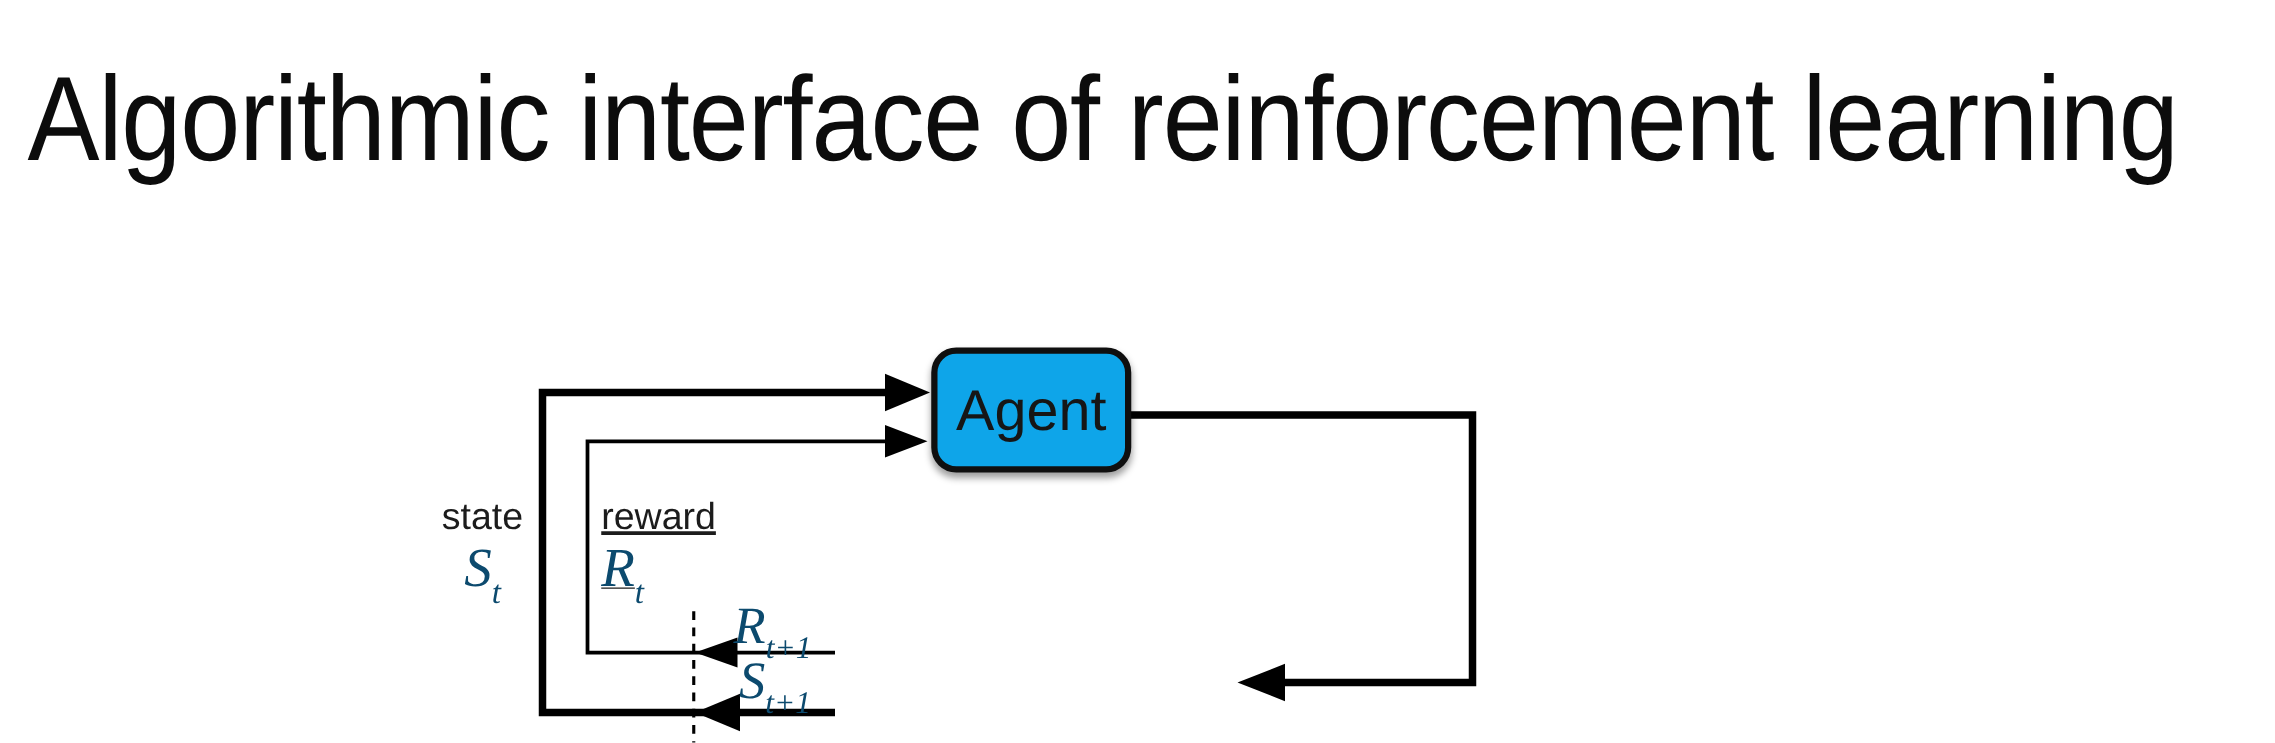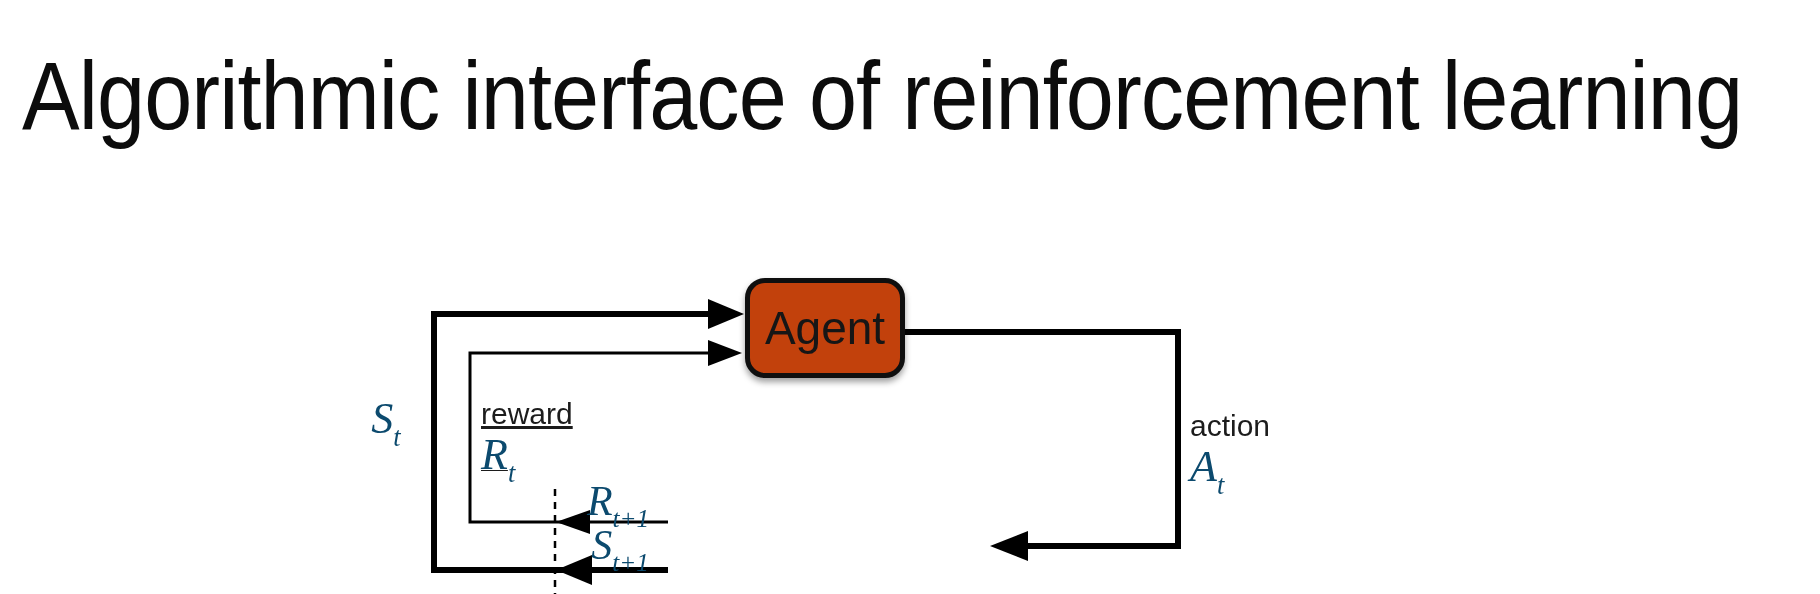--- a/index.html
+++ b/index.html
@@ -34,21 +34,21 @@
   svg.wires {
     position: absolute;
     left: 0;
     top: 0;
     width: 1820px;
     height: 594px;
   }
   .node {
     position: absolute;
     box-sizing: border-box;
-    background: #c2410c;
+    background: #0ea5e9;
     border: 5px solid #0f0f0f;
     display: flex;
     align-items: center;
     justify-content: center;
     font-size: 46px;
     color: #161616;
     box-shadow: 0 4px 6px rgba(0,0,0,0.38);
   }
   .node.agent {
     left: 745px; top: 242px;
@@ -117,32 +117,29 @@
 
     <path d="M 555 453 L 555 570" fill="none" stroke="#000000" stroke-width="2.5" stroke-dasharray="7 6"></path>
   </svg>
 
   <div class="node agent">
     <span>Agent</span>
   </div>
 
 
   <div class="siglabel state-label">
+    <span class="word">state</span>
     <span class="sym"><span>S</span><sub>t</sub></span>
   </div>
 
   <div class="siglabel reward-label">
     <span class="word">reward</span>
     <span class="sym"><span>R</span><sub>t</sub></span>
   </div>
 
-  <div class="siglabel action-label">
-    <span class="word">action</span>
-    <span class="sym"><span>A</span><sub>t</sub></span>
-  </div>
 
   <div class="nextsig next-reward">
     <span class="sym"><span>R</span><sub>t+1</sub></span>
   </div>
 
   <div class="nextsig next-state">
     <span class="sym"><span>S</span><sub>t+1</sub></span>
   </div>
 
 </div>

